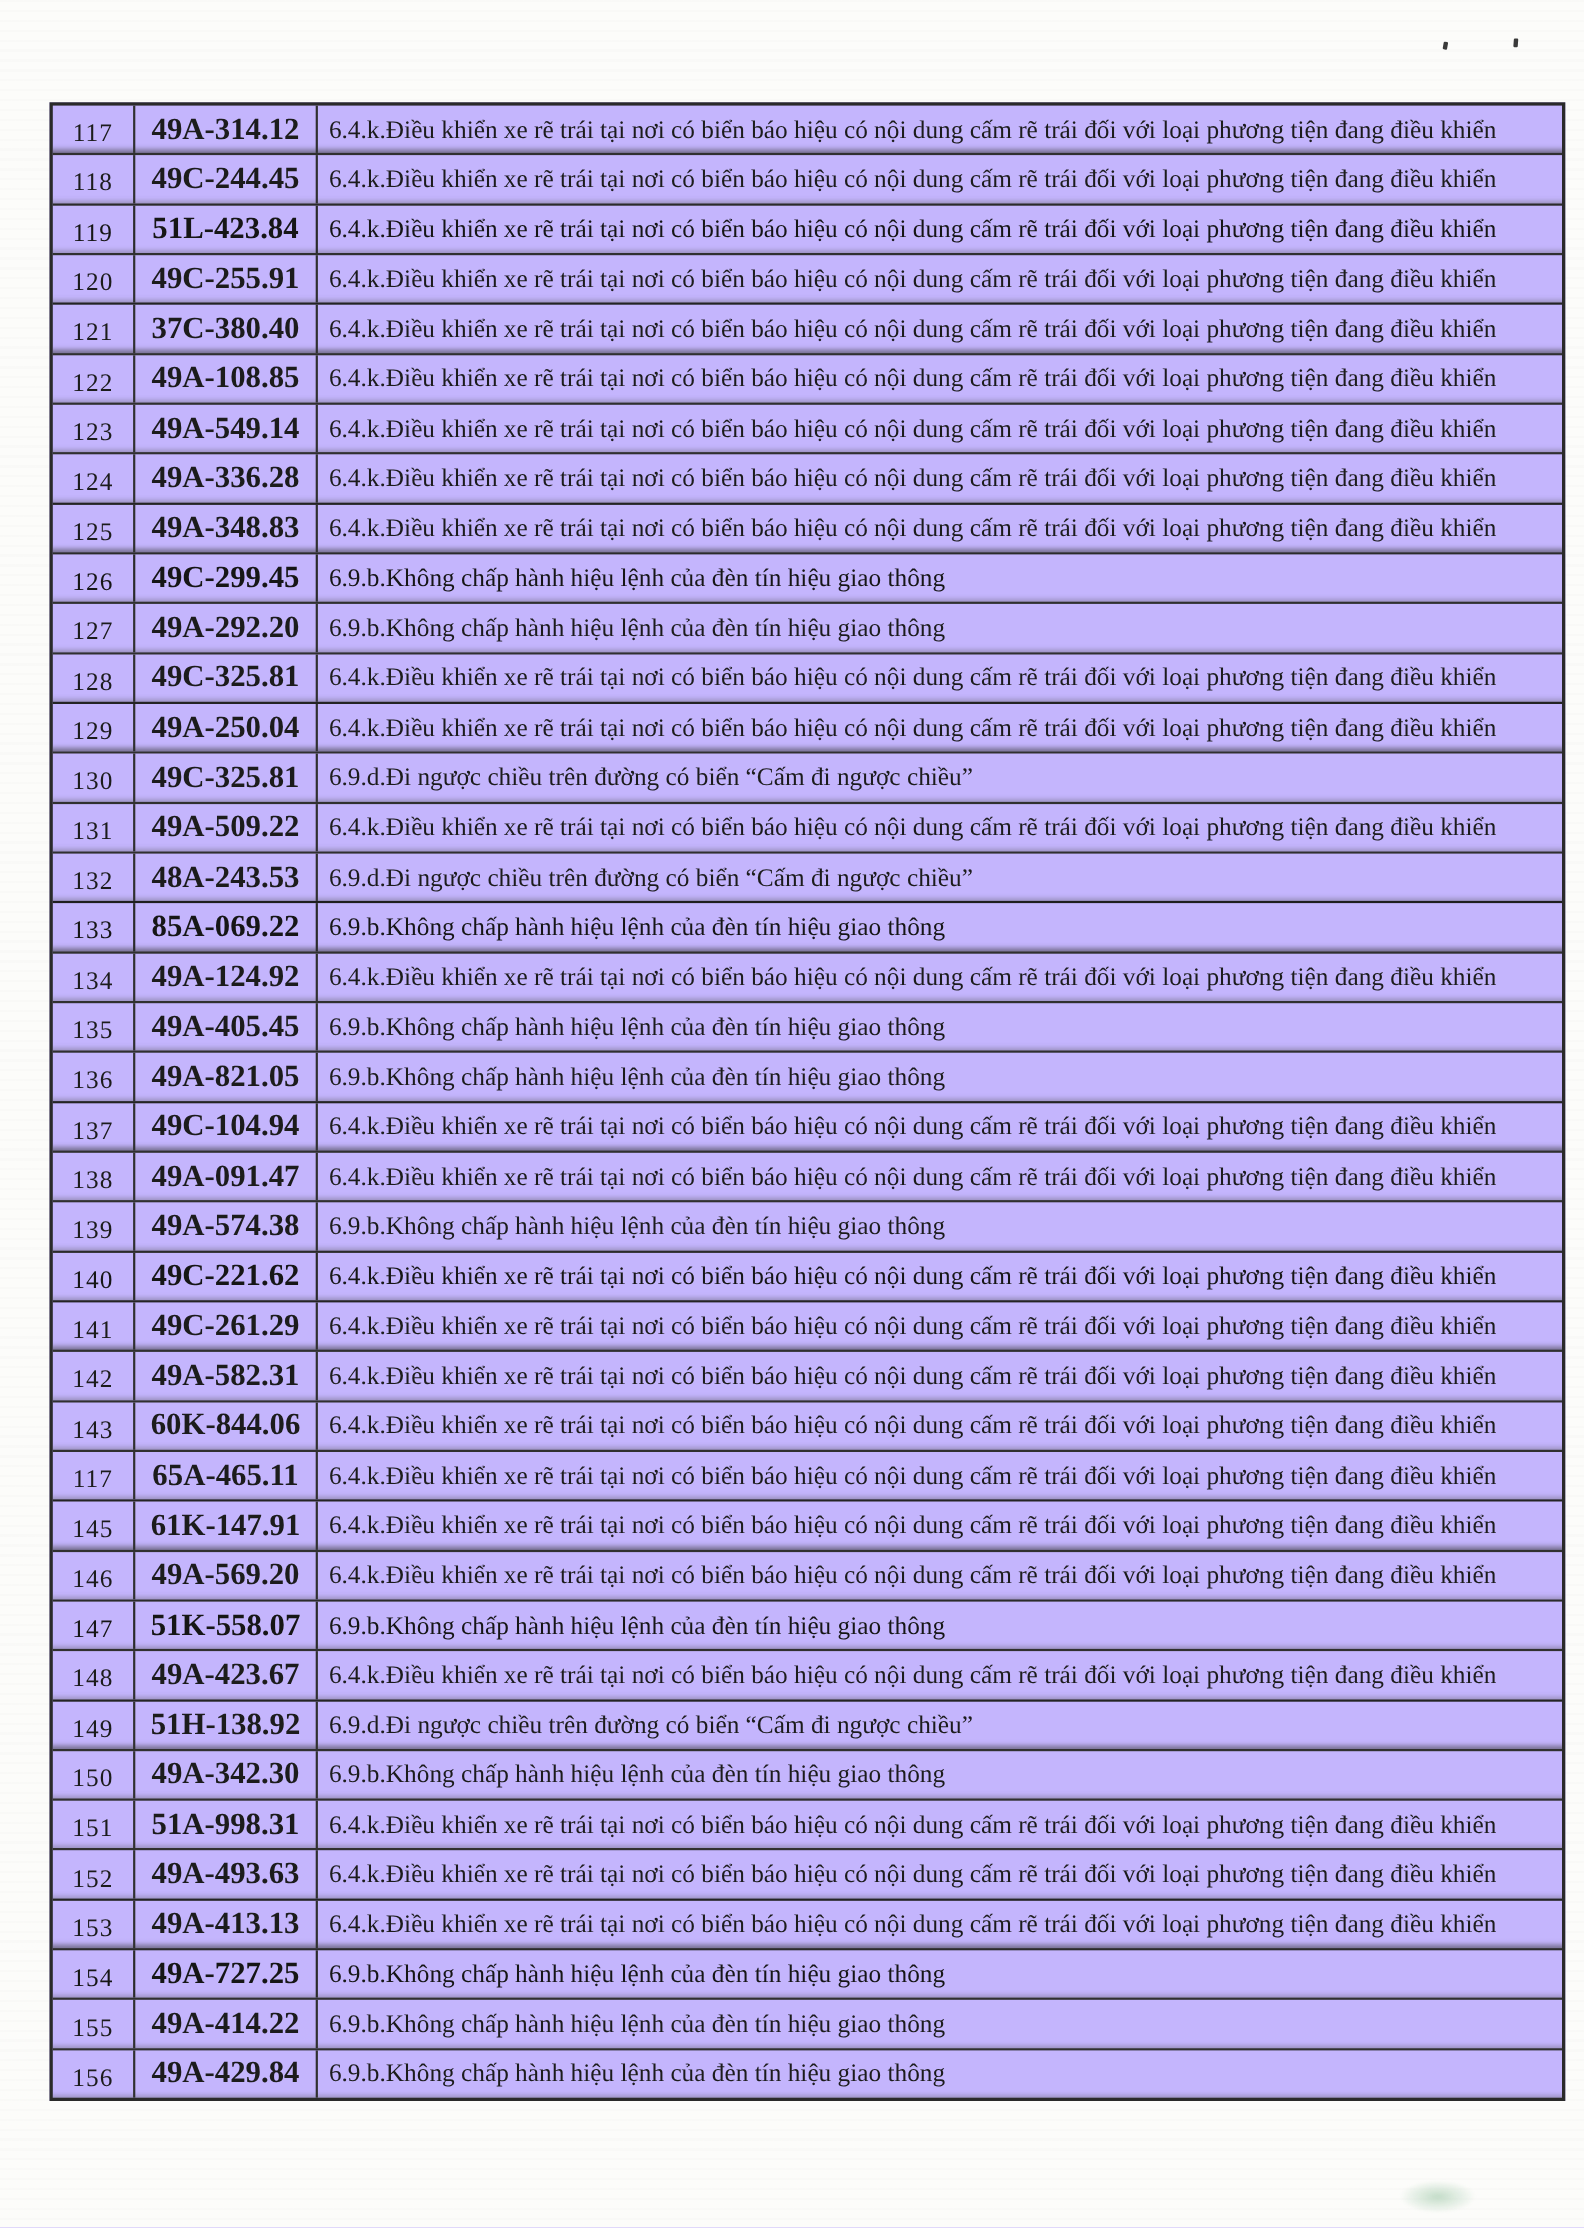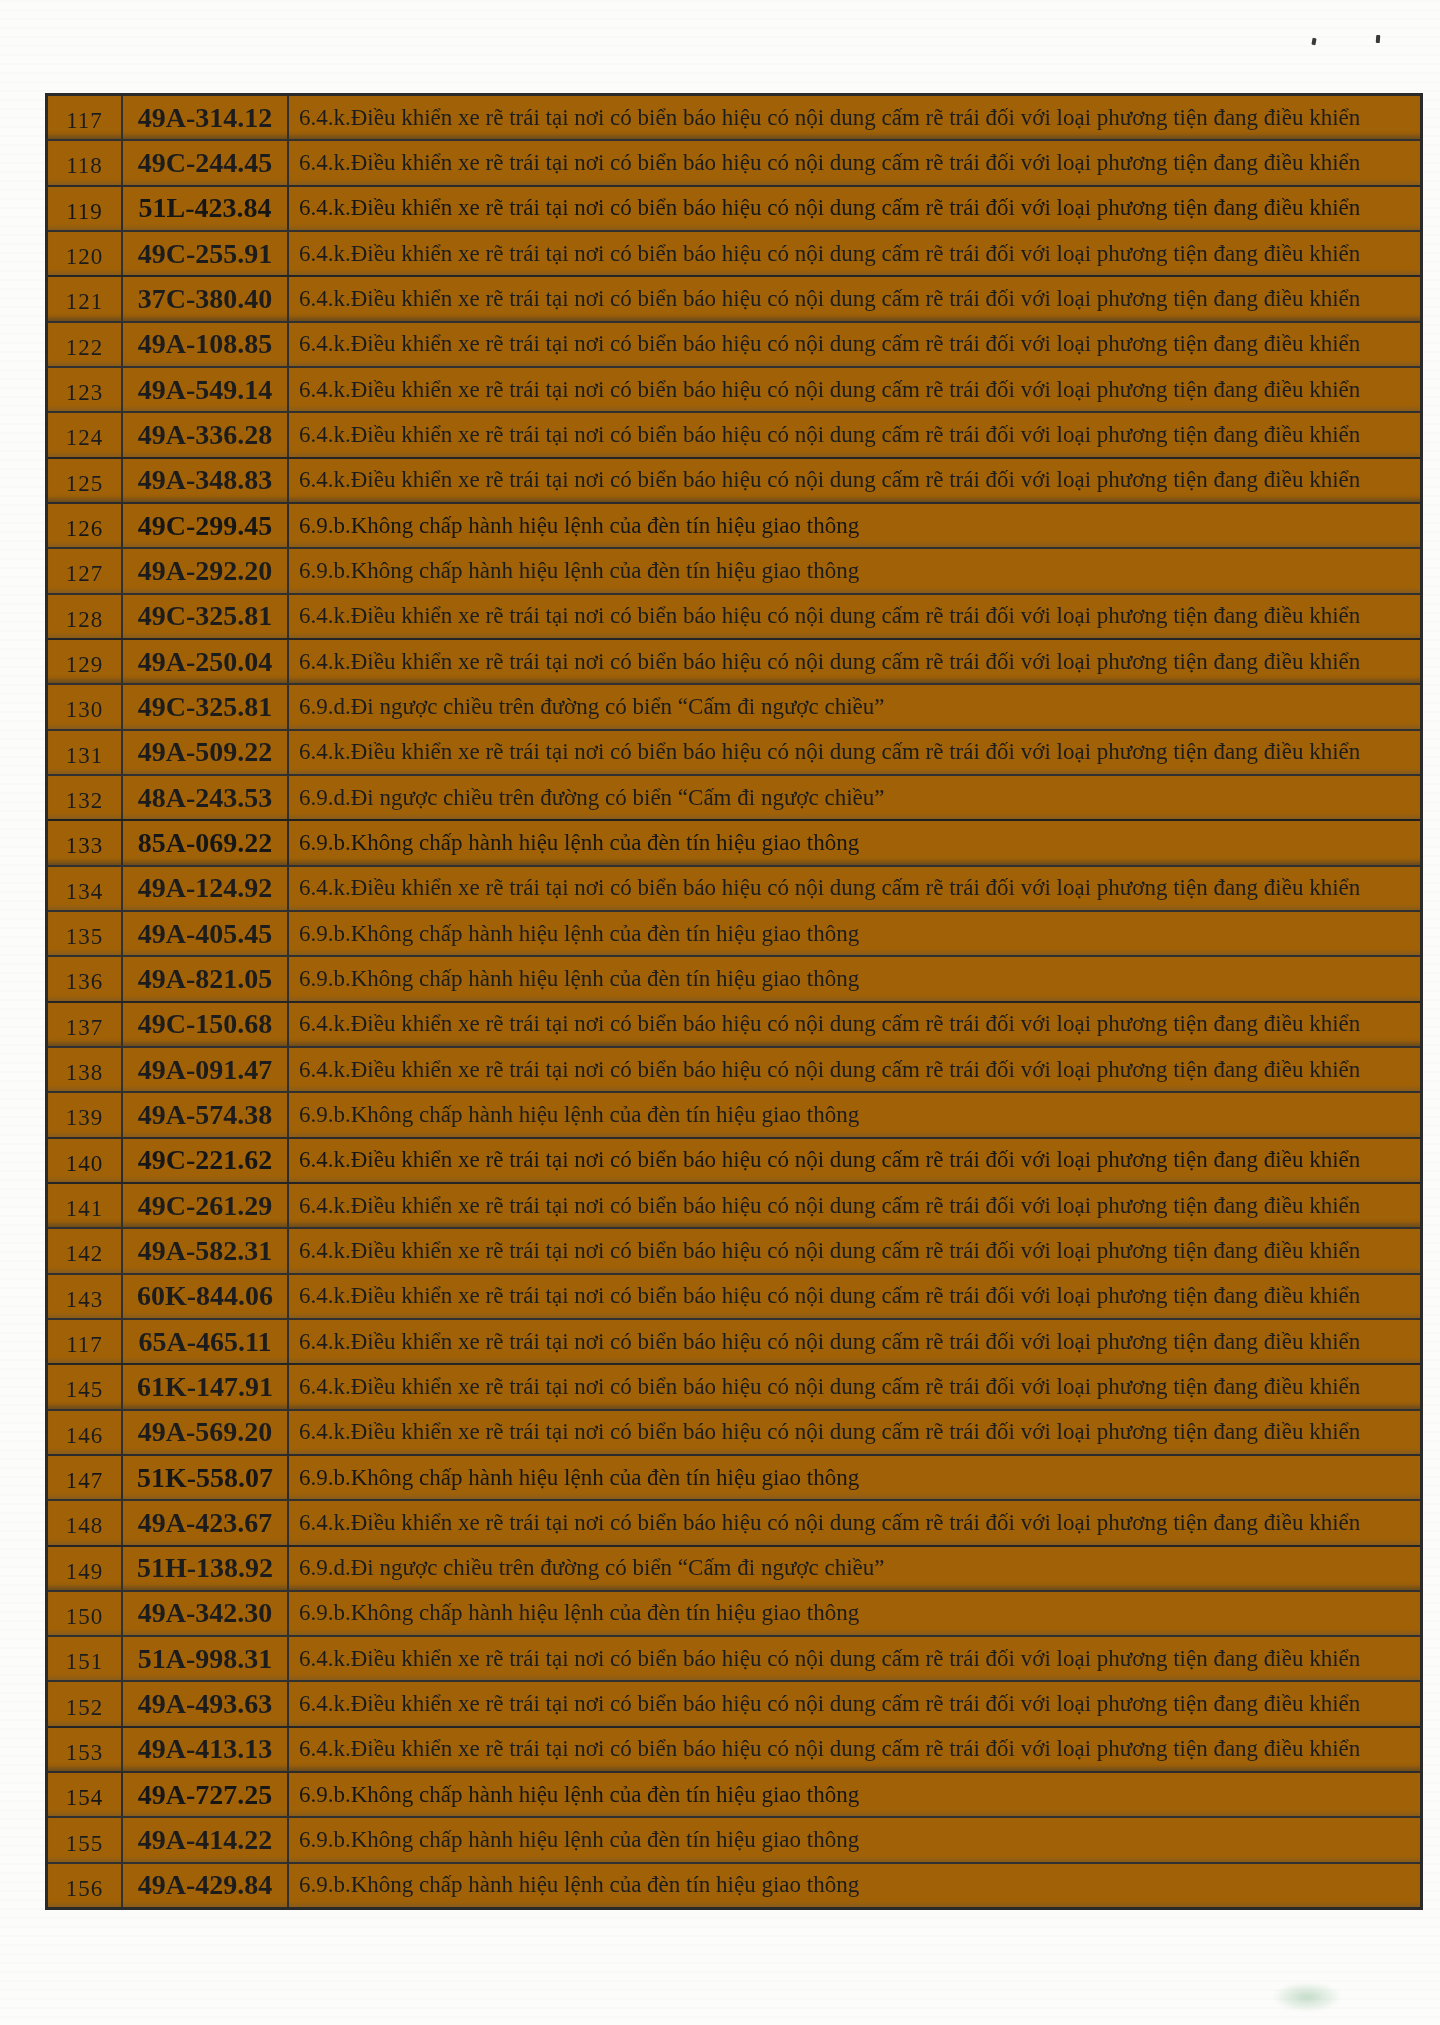--- a/index.html
+++ b/index.html
@@ -14,21 +14,21 @@
   }
 
   .scan-table{
     position:absolute;
     left:45px; top:93px;
     width:1378px; height:1817px;
     box-sizing:border-box;
     border:3px solid #2a2a2a;
     display:flex;
     flex-direction:column;
-    background:#a16207;
+    background:#c4b5fd;
   }
   .row{
     flex:1;
     display:flex;
     border-top:2.4px solid #303030;
     box-shadow: inset 0 -7px 5px -5px rgba(80,80,80,.38);
     box-sizing:border-box;
     min-height:0;
   }
   .row:first-child{border-top:none;}
@@ -191,21 +191,21 @@
     <div class="cell c-plate">49A-405.45</div>
     <div class="cell c-violation">6.9.b.Không chấp hành hiệu lệnh của đèn tín hiệu giao thông</div>
   </div>
     <div class="row">
     <div class="cell c-no">136</div>
     <div class="cell c-plate">49A-821.05</div>
     <div class="cell c-violation">6.9.b.Không chấp hành hiệu lệnh của đèn tín hiệu giao thông</div>
   </div>
     <div class="row">
     <div class="cell c-no">137</div>
-    <div class="cell c-plate">49C-150.68</div>
+    <div class="cell c-plate">49C-104.94</div>
     <div class="cell c-violation">6.4.k.Điều khiển xe rẽ trái tại nơi có biển báo hiệu có nội dung cấm rẽ trái đối với loại phương tiện đang điều khiển</div>
   </div>
     <div class="row">
     <div class="cell c-no">138</div>
     <div class="cell c-plate">49A-091.47</div>
     <div class="cell c-violation">6.4.k.Điều khiển xe rẽ trái tại nơi có biển báo hiệu có nội dung cấm rẽ trái đối với loại phương tiện đang điều khiển</div>
   </div>
     <div class="row">
     <div class="cell c-no">139</div>
     <div class="cell c-plate">49A-574.38</div>

